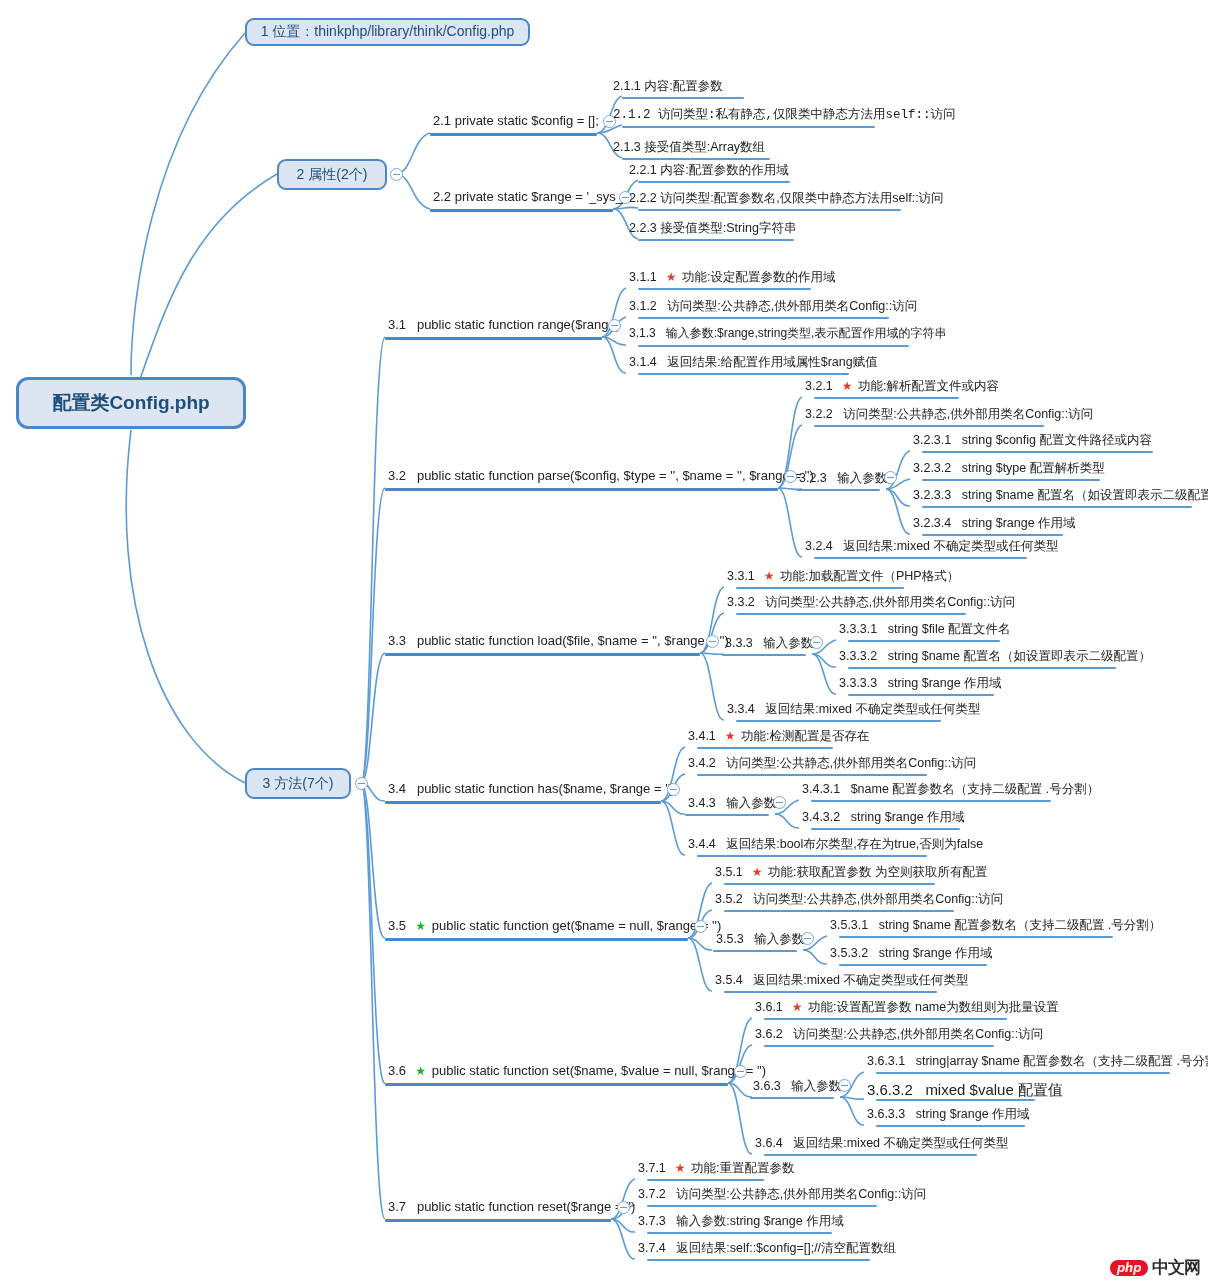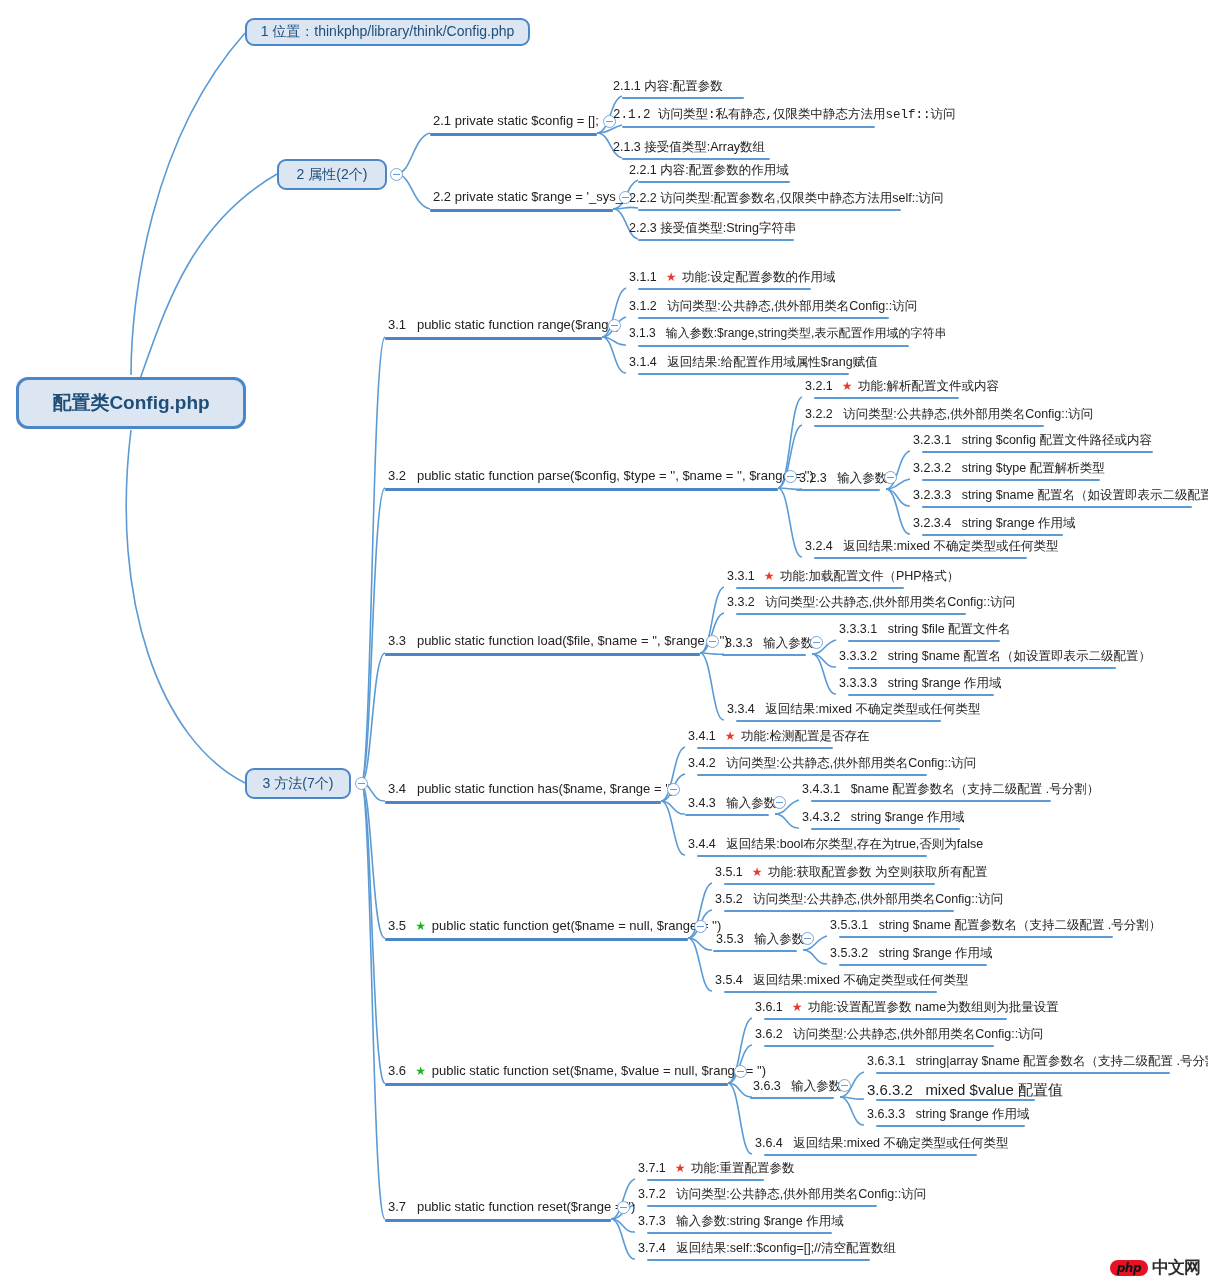--- a/index.html
+++ b/index.html
@@ -67,21 +67,21 @@
     width:7px;height:1px;background:#6b9bd2;
   }
 
   
   .watermark{
     position:absolute;right:8px;bottom:8px;
     display:flex;align-items:center;gap:4px;
     opacity:.92;
   }
   .wm-php{
-    background:#e60012;color:#000000;
+    background:#e60012;color:#e5e5e5;
     font-size:12px;font-weight:bold;font-style:italic;
     padding:1px 7px;border-radius:11px;
     font-family:"DejaVu Sans",sans-serif;
     letter-spacing:-.5px;
   }
   .wm-cn{
     color:#1a1a1a;font-size:17px;font-weight:bold;
     letter-spacing:-1px;
   }
 </style>

